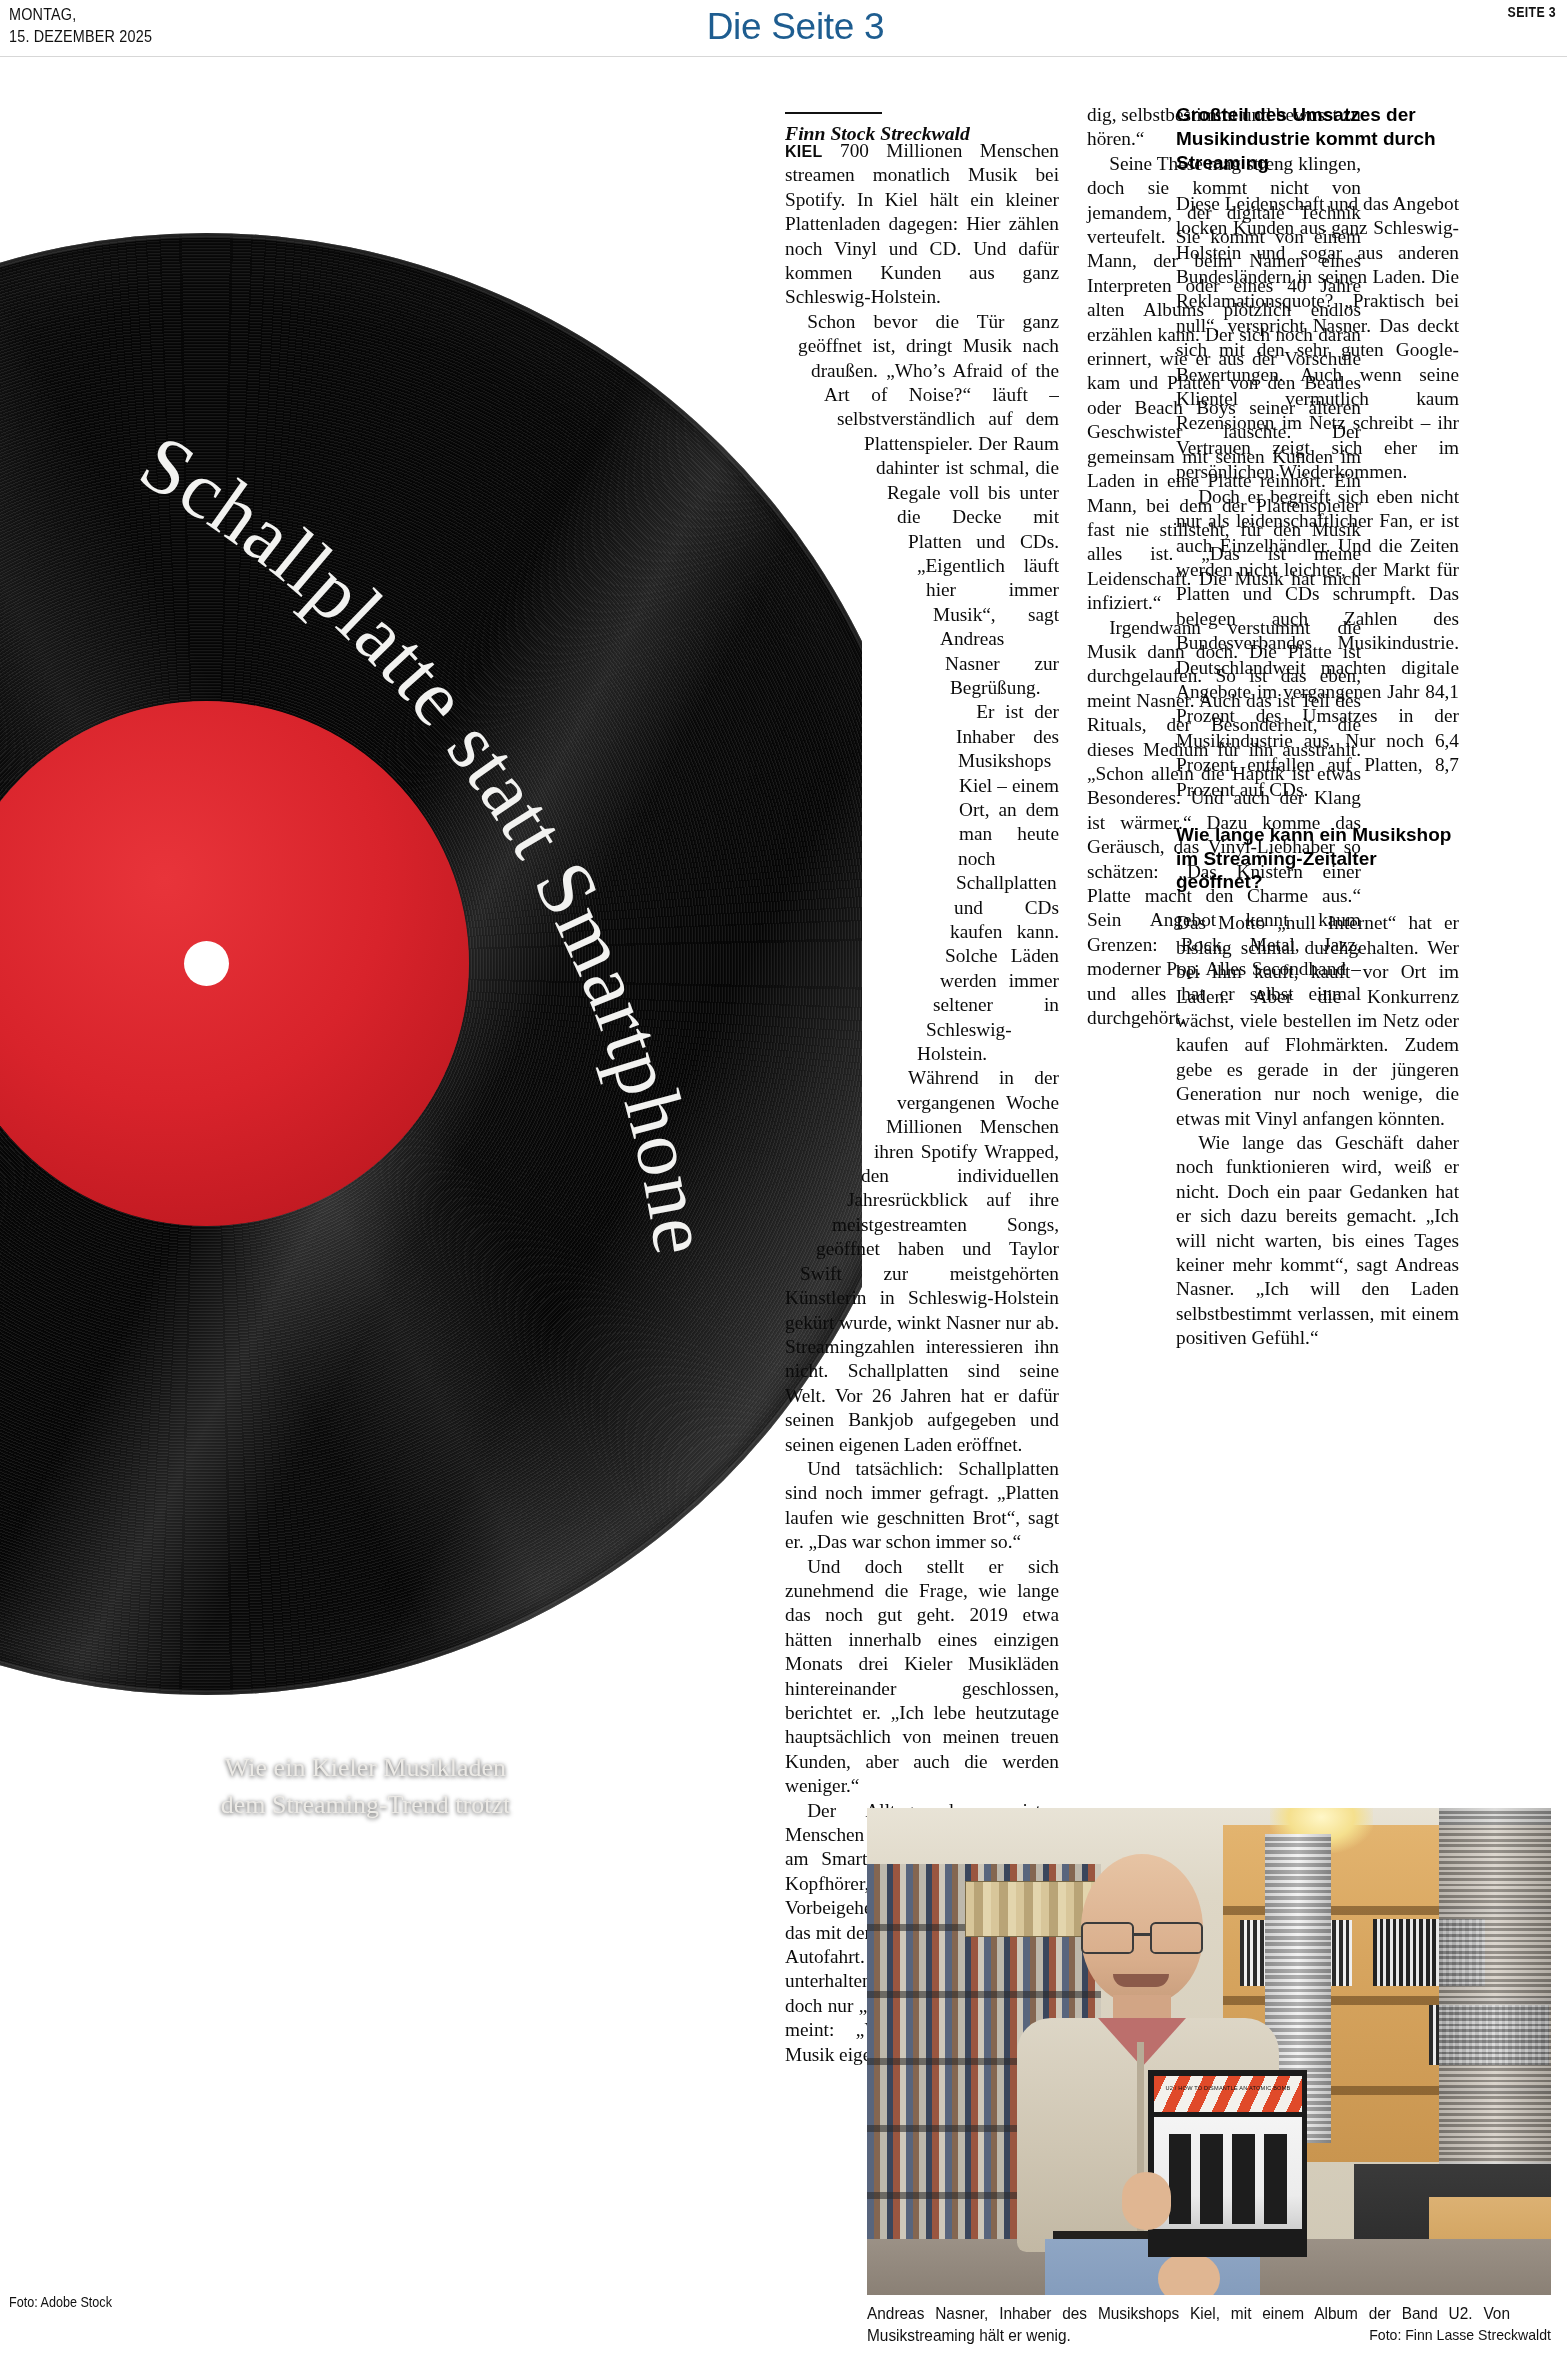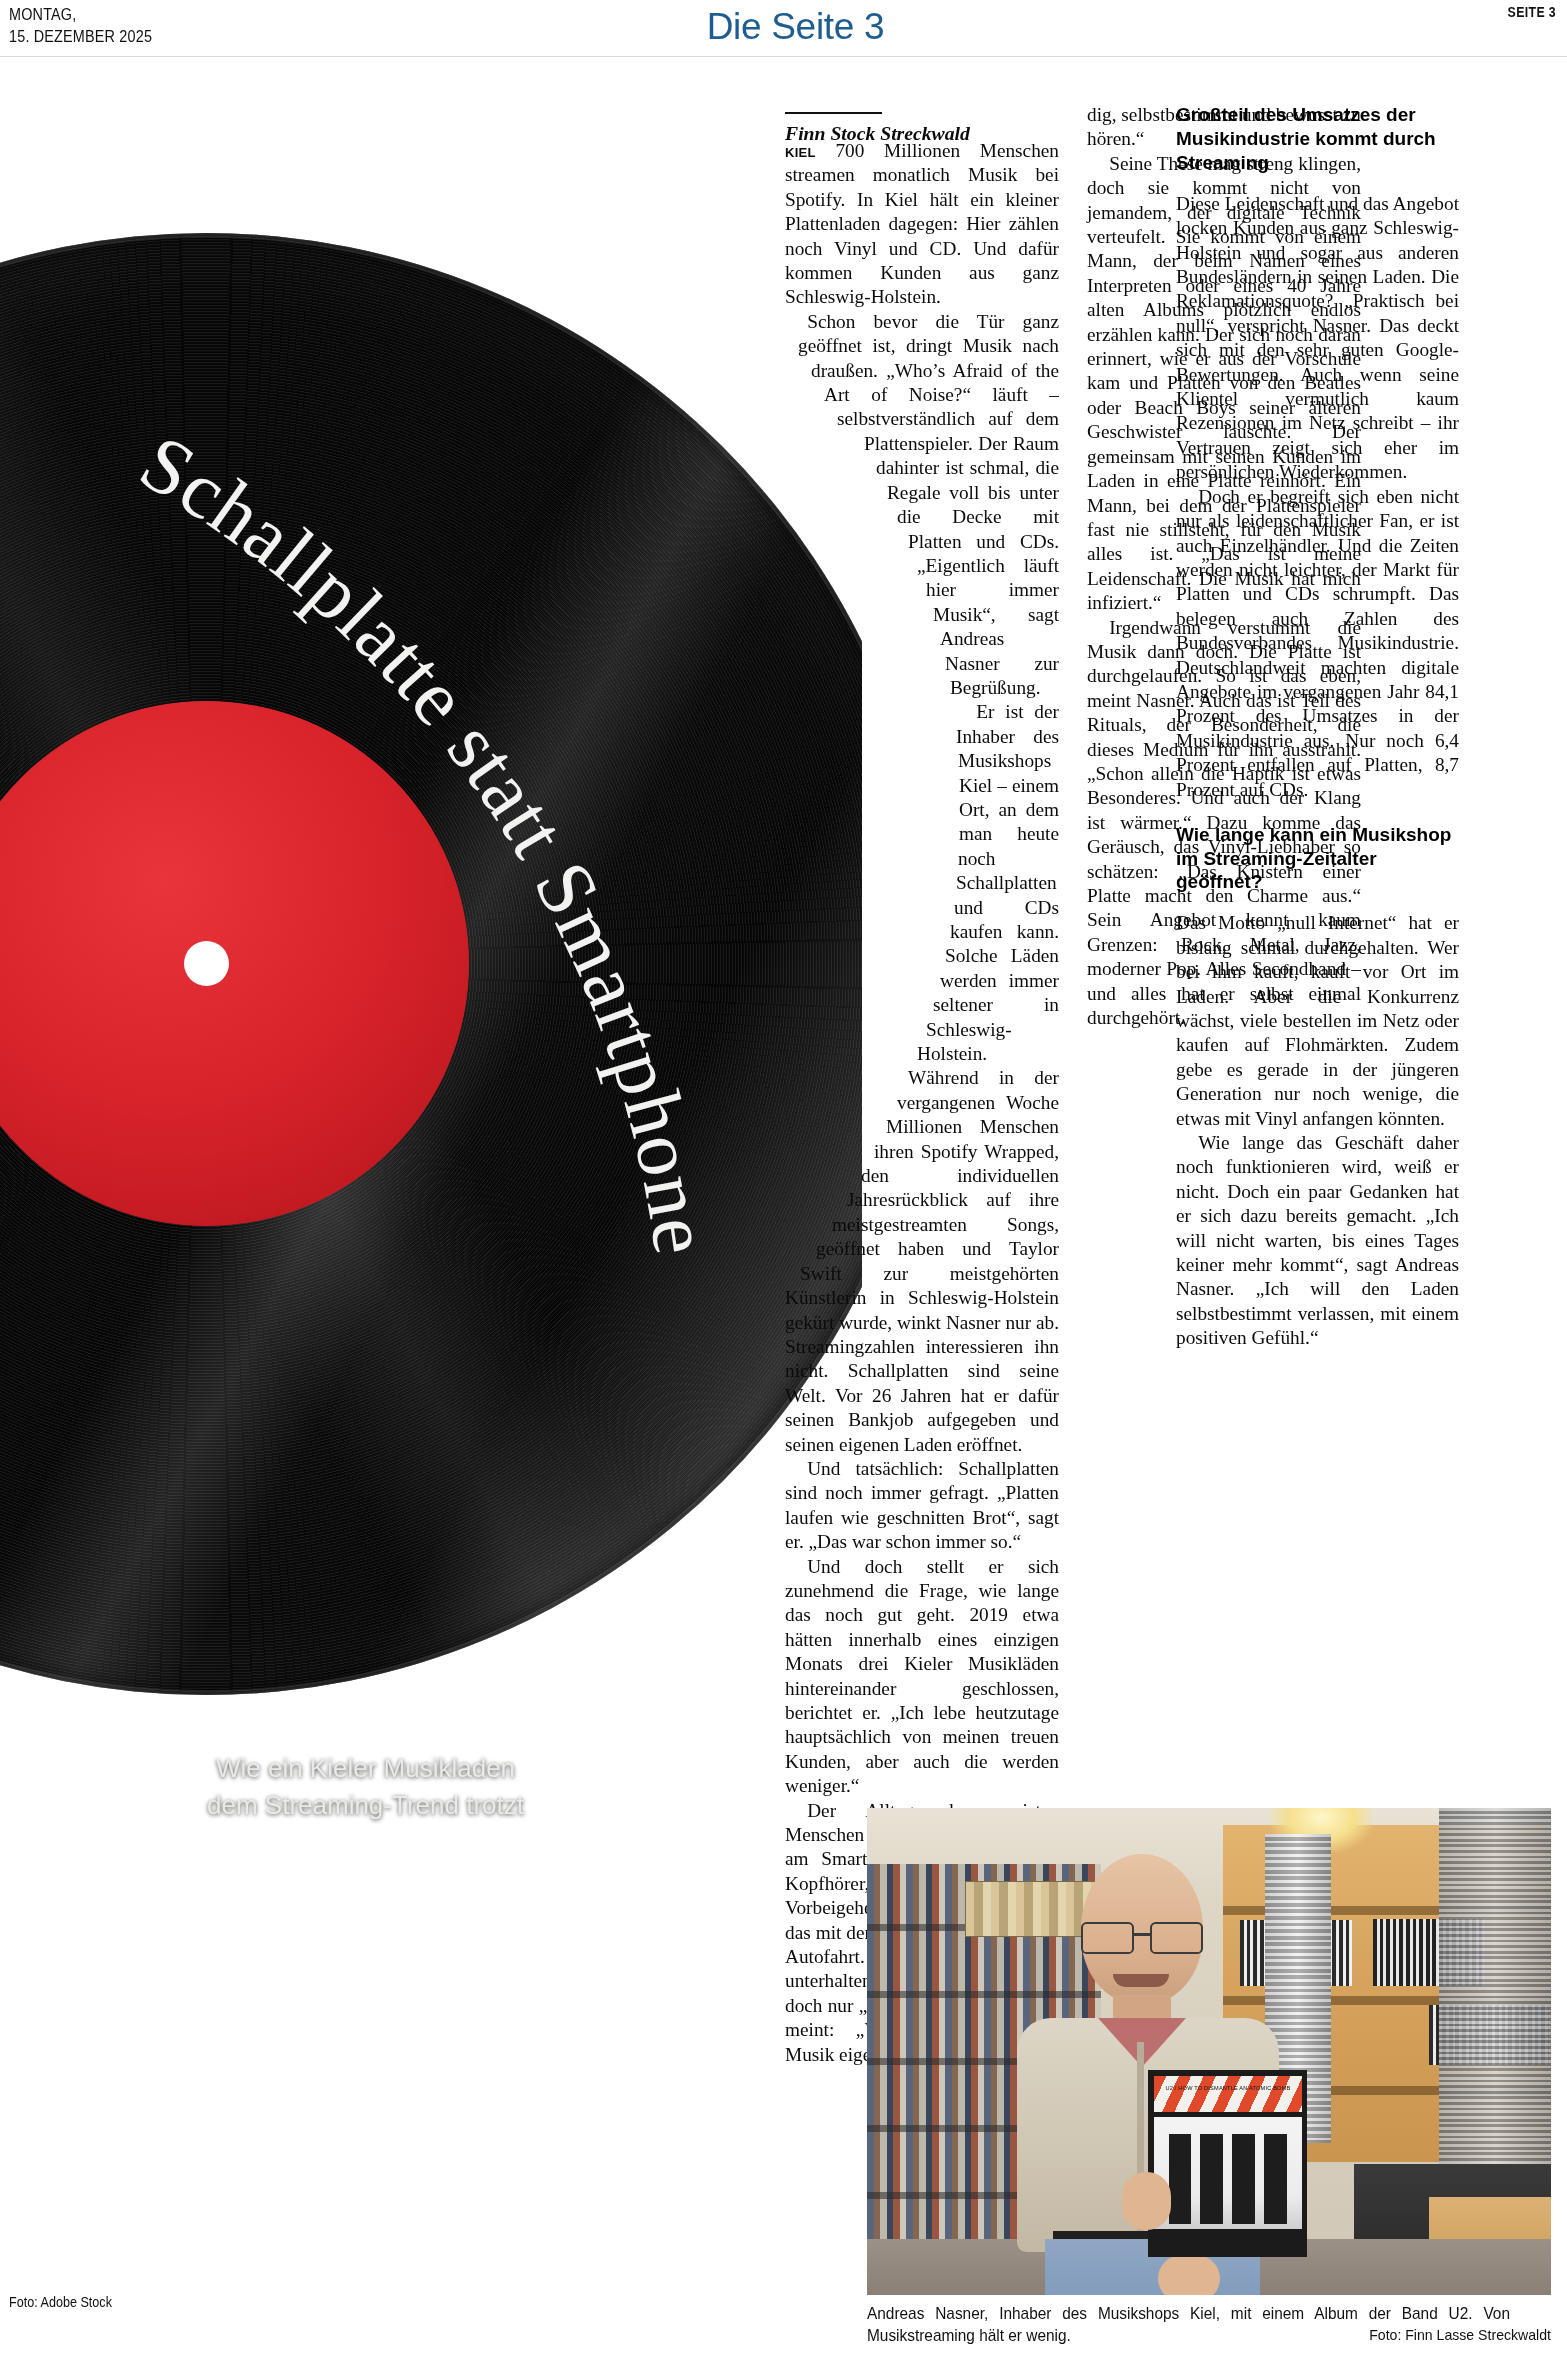--- a/index.html
+++ b/index.html
@@ -105,21 +105,21 @@
 
   
   .headline-svg { position:absolute; left:0; top:0; width:862px; height:2211px; pointer-events:none; }
   .headline-svg text {
     font-family:"Liberation Serif", serif;
     font-size:86px; fill:#f2f2f0; letter-spacing:1px;
   }
 
   .deck {
     position:absolute; left:103px; top:1686px; width:525px;
-    font-family:Liberation Sans, sans-serif;
+    font-family:Liberation Serif, serif;
     font-size:26px; line-height:1.42; color:#eceae6; text-align:center;
     text-shadow:0 0.9px 4.7px rgba(0,0,0,.75);
   }
   .photo-credit-left {
     position:absolute; left:9.4px; top:2294px;
     font-family:"Liberation Sans", sans-serif;
     font-size:14px; color:#111; transform:scaleX(.9); transform-origin:left top;
   }
 
   
@@ -131,21 +131,21 @@
   .col p + p { text-indent:1.15em; }
 
   .byline-rule { position:absolute; width:97px; height:1.9px; background:#111; }
   .byline {
     position:absolute;
     font-family:"Liberation Serif", serif;
     font-style:italic; font-weight:700; font-size:19.7px; color:#0b0b0b;
     white-space:nowrap;
   }
 
-  .dateline { font-family:"Liberation Sans", sans-serif; font-weight:700; font-size:13px; letter-spacing:0.3px;margin-top:47px; }
+  .dateline { font-family:"Liberation Sans", sans-serif; font-weight:700; font-size:16px; letter-spacing:0.3px;margin-top:47px; }
 
   
   #col1 { left:785px; top:139px; width:274px; }
   .spacer {
     float:left; clear:left; height:24px;
   }
 
   
   #col2 { left:1087px; top:103px; width:274px; }
 

